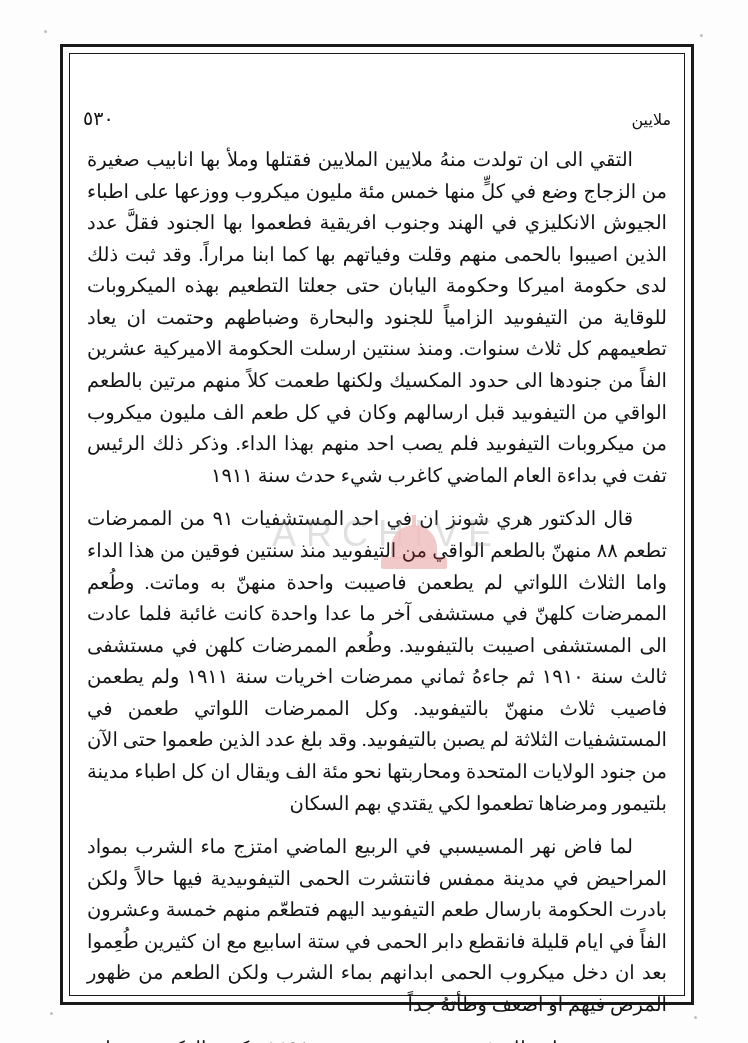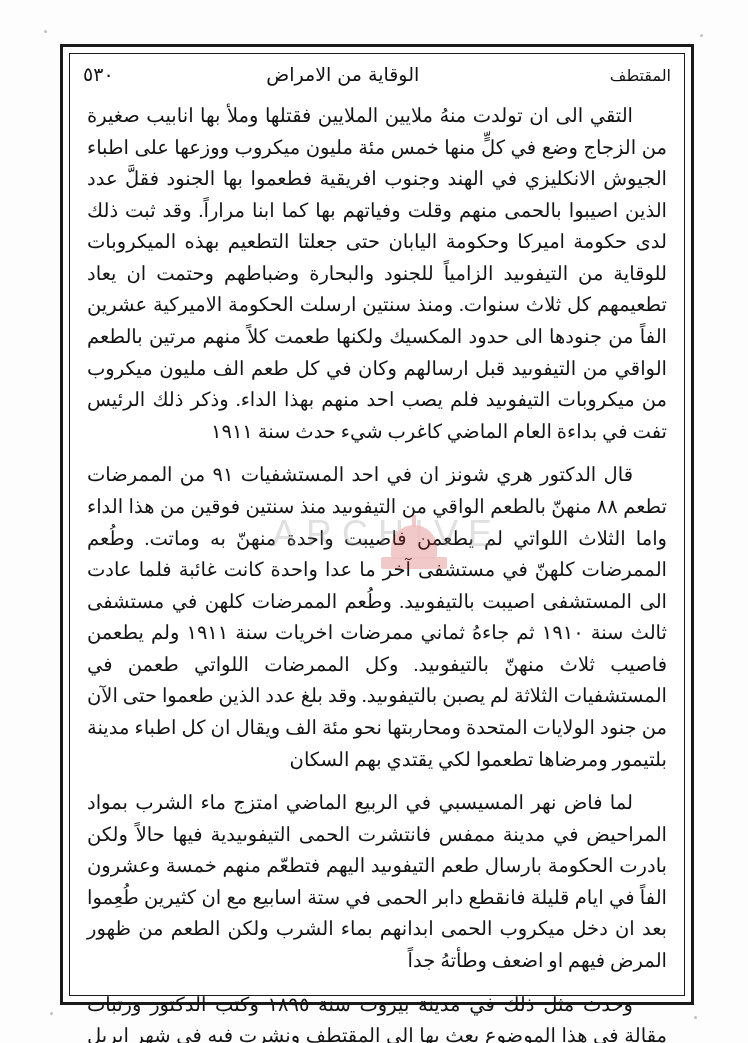--- a/index.html
+++ b/index.html
@@ -65,20 +65,21 @@
     font-size: 19px;
     color: #111;
     white-space: nowrap;
     flex: 0 0 auto;
     margin-right: 38px;
   }
   .header-page {
     font-size: 19px;
     color: #111;
     white-space: nowrap;
+    margin-top: 44px;
   }
   .header-rule {
     height: 1px;
     background: transparent;
     margin: 2px 4px 10px 4px;
   }
   
   .body-text {
     padding: 0 10px;
   }
@@ -166,22 +167,21 @@
 <body>
 
 <div id="page">
 
   <div class="frame-outer">
     <div class="frame-inner"></div>
 
     <div class="content">
 
       <div class="header-row">
-        <span class="header-journal">المقتطف</span>
-        <span class="header-title">الوقاية من الامراض</span>
+        <span class="header-journal">ملايين</span>
         <span class="header-page">٥٣٠</span>
       </div>
       <div class="header-rule"></div>
 
       <div class="body-text">
         <p class="para">التقي الى ان تولدت منهُ ملايين الملايين فقتلها وملأ بها انابيب صغيرة من الزجاج وضع في كلٍّ منها خمس مئة مليون ميكروب ووزعها على اطباء الجيوش الانكليزي في الهند وجنوب افريقية فطعموا بها الجنود فقلَّ عدد الذين اصيبوا بالحمى منهم وقلت وفياتهم بها كما ابنا مراراً. وقد ثبت ذلك لدى حكومة اميركا وحكومة اليابان حتى جعلتا التطعيم بهذه الميكروبات للوقاية من التيفوىيد الزامياً للجنود والبحارة وضباطهم وحتمت ان يعاد تطعيمهم كل ثلاث سنوات. ومنذ سنتين ارسلت الحكومة الاميركية عشرين الفاً من جنودها الى حدود المكسيك ولكنها طعمت كلاً منهم مرتين بالطعم الواقي من التيفوىيد قبل ارسالهم وكان في كل طعم الف مليون ميكروب من ميكروبات التيفوىيد فلم يصب احد منهم بهذا الداء. وذكر ذلك الرئيس تفت في بداءة العام الماضي كاغرب شيء حدث سنة ١٩١١</p>
         <p class="para">قال الدكتور هري شونز ان في احد المستشفيات ٩١ من الممرضات تطعم ٨٨ منهنّ بالطعم الواقي من التيفوىيد منذ سنتين فوقين من هذا الداء واما الثلاث اللواتي لم يطعمن فاصيبت واحدة منهنّ به وماتت. وطُعم الممرضات كلهنّ في مستشفى آخر ما عدا واحدة كانت غائبة فلما عادت الى المستشفى اصيبت بالتيفوىيد. وطُعم الممرضات كلهن في مستشفى ثالث سنة ١٩١٠ ثم جاءهُ ثماني ممرضات اخريات سنة ١٩١١ ولم يطعمن فاصيب ثلاث منهنّ بالتيفوىيد. وكل الممرضات اللواتي طعمن في المستشفيات الثلاثة لم يصبن بالتيفوىيد. وقد بلغ عدد الذين طعموا حتى الآن من جنود الولايات المتحدة ومحاربتها نحو مئة الف ويقال ان كل اطباء مدينة بلتيمور ومرضاها تطعموا لكي يقتدي بهم السكان</p>
         <p class="para">لما فاض نهر المسيسبي في الربيع الماضي امتزج ماء الشرب بمواد المراحيض في مدينة ممفس فانتشرت الحمى التيفوىيدية فيها حالاً ولكن بادرت الحكومة بارسال طعم التيفوىيد اليهم فتطعّم منهم خمسة وعشرون الفاً في ايام قليلة فانقطع دابر الحمى في ستة اسابيع مع ان كثيرين طُعِموا بعد ان دخل ميكروب الحمى ابدانهم بماء الشرب ولكن الطعم من ظهور المرض فيهم او اضعف وطأتهُ جداً</p>
         <p class="para last">وحدث مثل ذلك في مدينة بيروت سنة ١٨٩٥ وكتب الدكتور ورتبات مقالة في هذا الموضوع بعث بها الى المقتطف ونشرت فيهِ في شهر ابريل سنة ١٨٩٦ قال فيها « في الرابع عشر من اكتوبر سنة ١٨٩٥ هطل مطر غزير في بيروت وجوارها دام نحو ساعتين بلا انقطاع فبلغ ما وقع منهُ اكثر من اربع عقد انكليزية وبعد ذلك بنحو اسبوعين اصابت الحمى كثيرين من السكان وعند ظهور العلامات المميزة عرف انها الحمى التيفوىيدية</p>
       </div>

